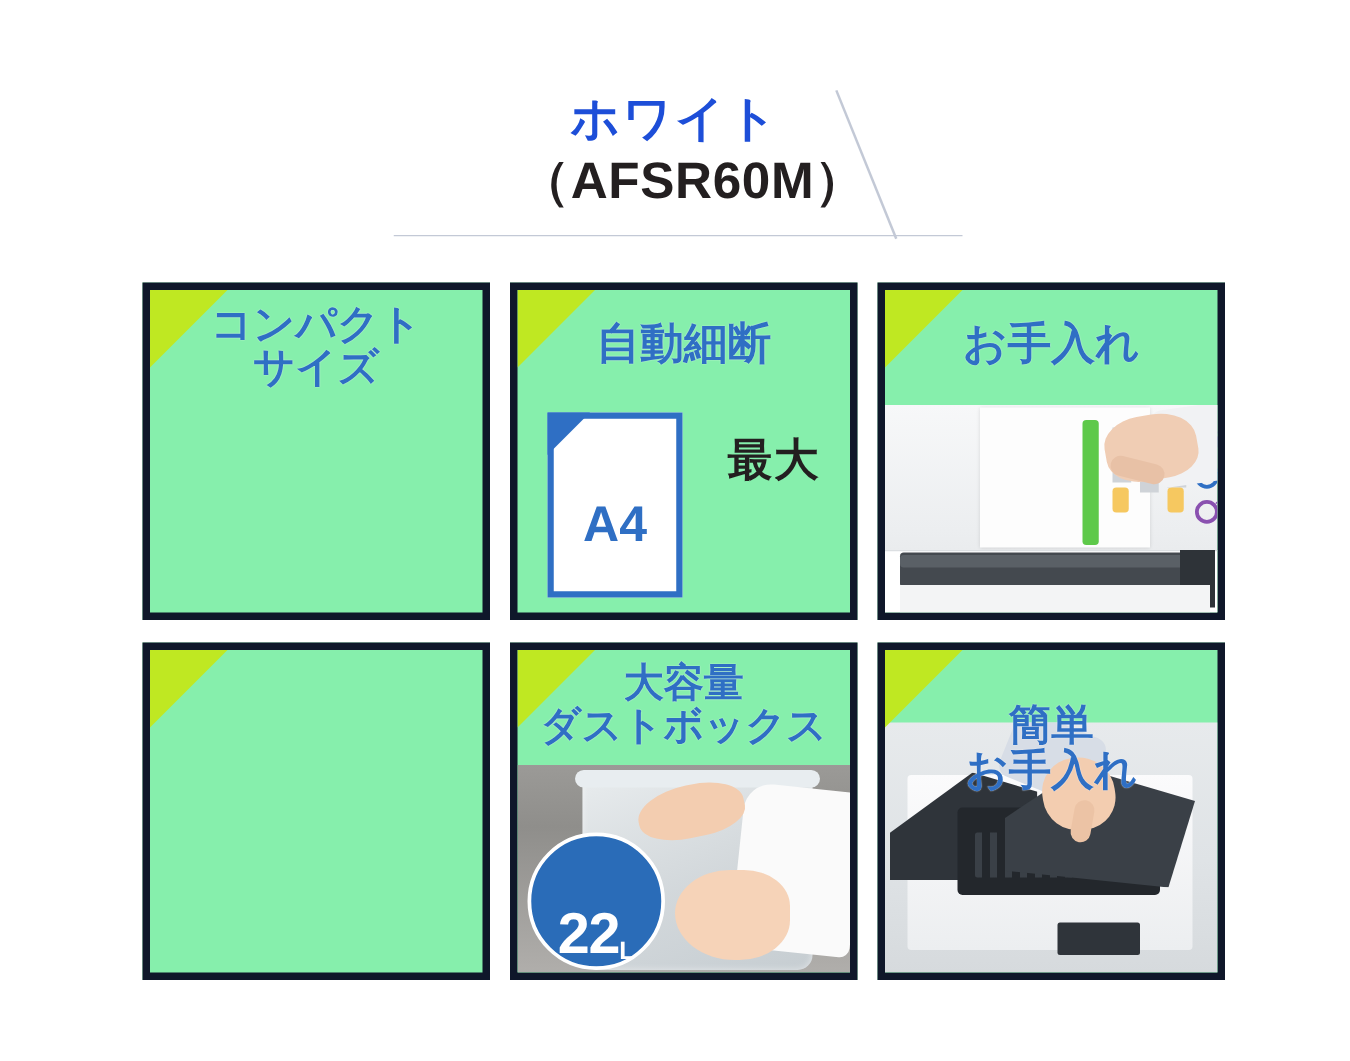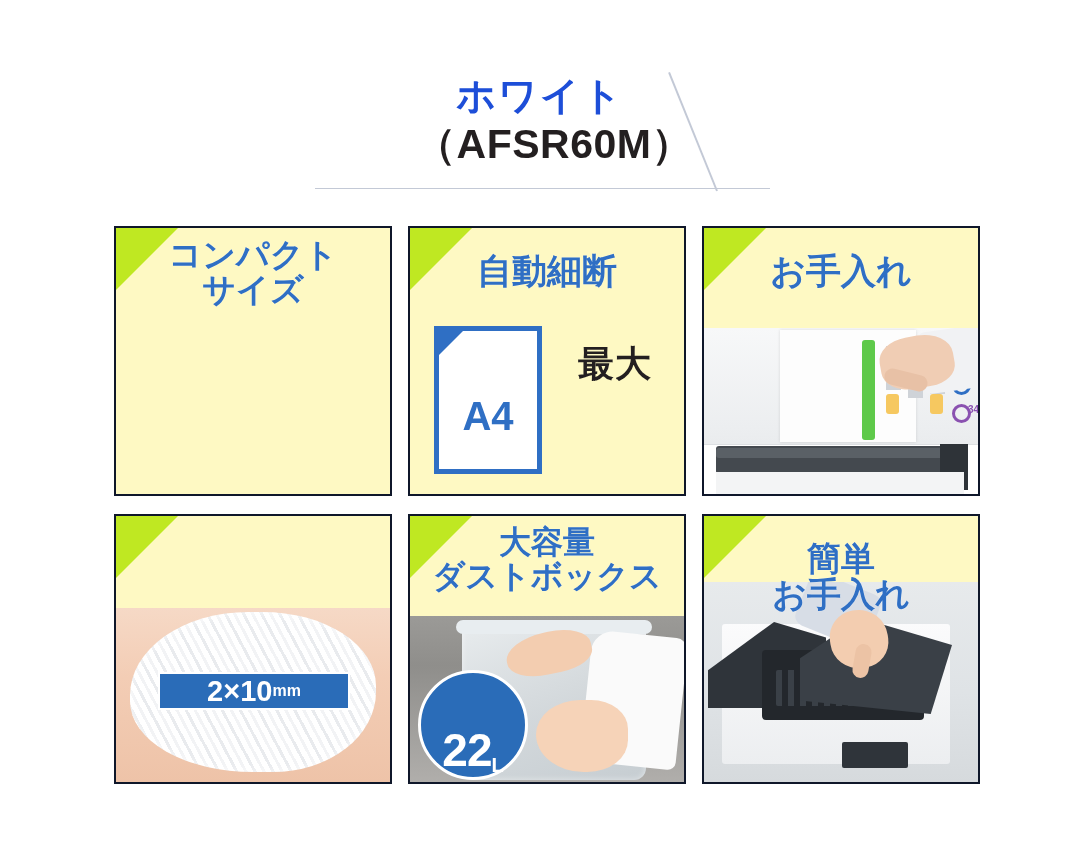--- a/index.html
+++ b/index.html
@@ -47,22 +47,22 @@
     width:866px; height:558px;
     display:grid;
     grid-template-columns:repeat(3,278px);
     grid-template-rows:repeat(2,270px);
     column-gap:16px;
     row-gap:18px;
   }
   .card{
     position:relative;
     box-sizing:border-box;
-    border:2px solid #0f172a;
-    background:#fef9c3;
+    border:6px solid #0f172a;
+    background:#86efac;
     overflow:hidden;
   }
   .corner{
     position:absolute; left:0; top:0;
     width:0;height:0;
     border-left:62px solid #bfe822;
     border-bottom:62px solid transparent;
     z-index:3;
   }
   .card-title{
@@ -71,21 +71,21 @@
     color:#2f6fc4;
     font-weight:bold;
     line-height:1.06;
     padding-top:10px;
     text-shadow:0 0 1px rgba(255,255,255,.9);
   }
   .card-title .t1{display:block;}
   .card-title .t2{display:block;}
   .title-2line{font-size:33px;}
   .title-1line{font-size:35px;padding-top:24px;}
-  .title-1line-lg{font-size:34px;padding-top:24px;}
+  .title-1line-lg{font-size:34px;padding-top:42px;}
   .title-wide{font-size:32px;}
 
   .media{
     position:absolute; left:0; right:0; bottom:0;
     overflow:hidden;
   }
 
   
   .c1 .media{height:160px;background:#dfe0e0;}
   .c1-wall{position:absolute;left:0;top:0;width:100%;height:108px;background:linear-gradient(180deg,#f2f2f2 0%,#e6e6e6 100%);}
@@ -266,27 +266,20 @@
       <div class="c3-machine"></div>
       <div class="c3-top"></div>
       <div class="c3-top2"></div>
       <div class="c3-side"></div>
       <div class="c3-body"></div>
     </div>
   </div>
 
   <div class="card c4">
     <div class="corner"></div>
-    <div class="media">
-      <div class="c4-shred"></div>
-      <div class="c4-badge">
-        <span class="c4-b1">2×10</span>
-          <span class="c4-b2">mm</span>
-      </div>
-    </div>
   </div>
 
   <div class="card c5">
     <div class="corner"></div>
     <div class="card-title title-wide">
       <span class="t1">大容量</span>
       <span class="t2">ダストボックス</span>
     </div>
     <div class="media">
       <div class="c5-box"></div>

